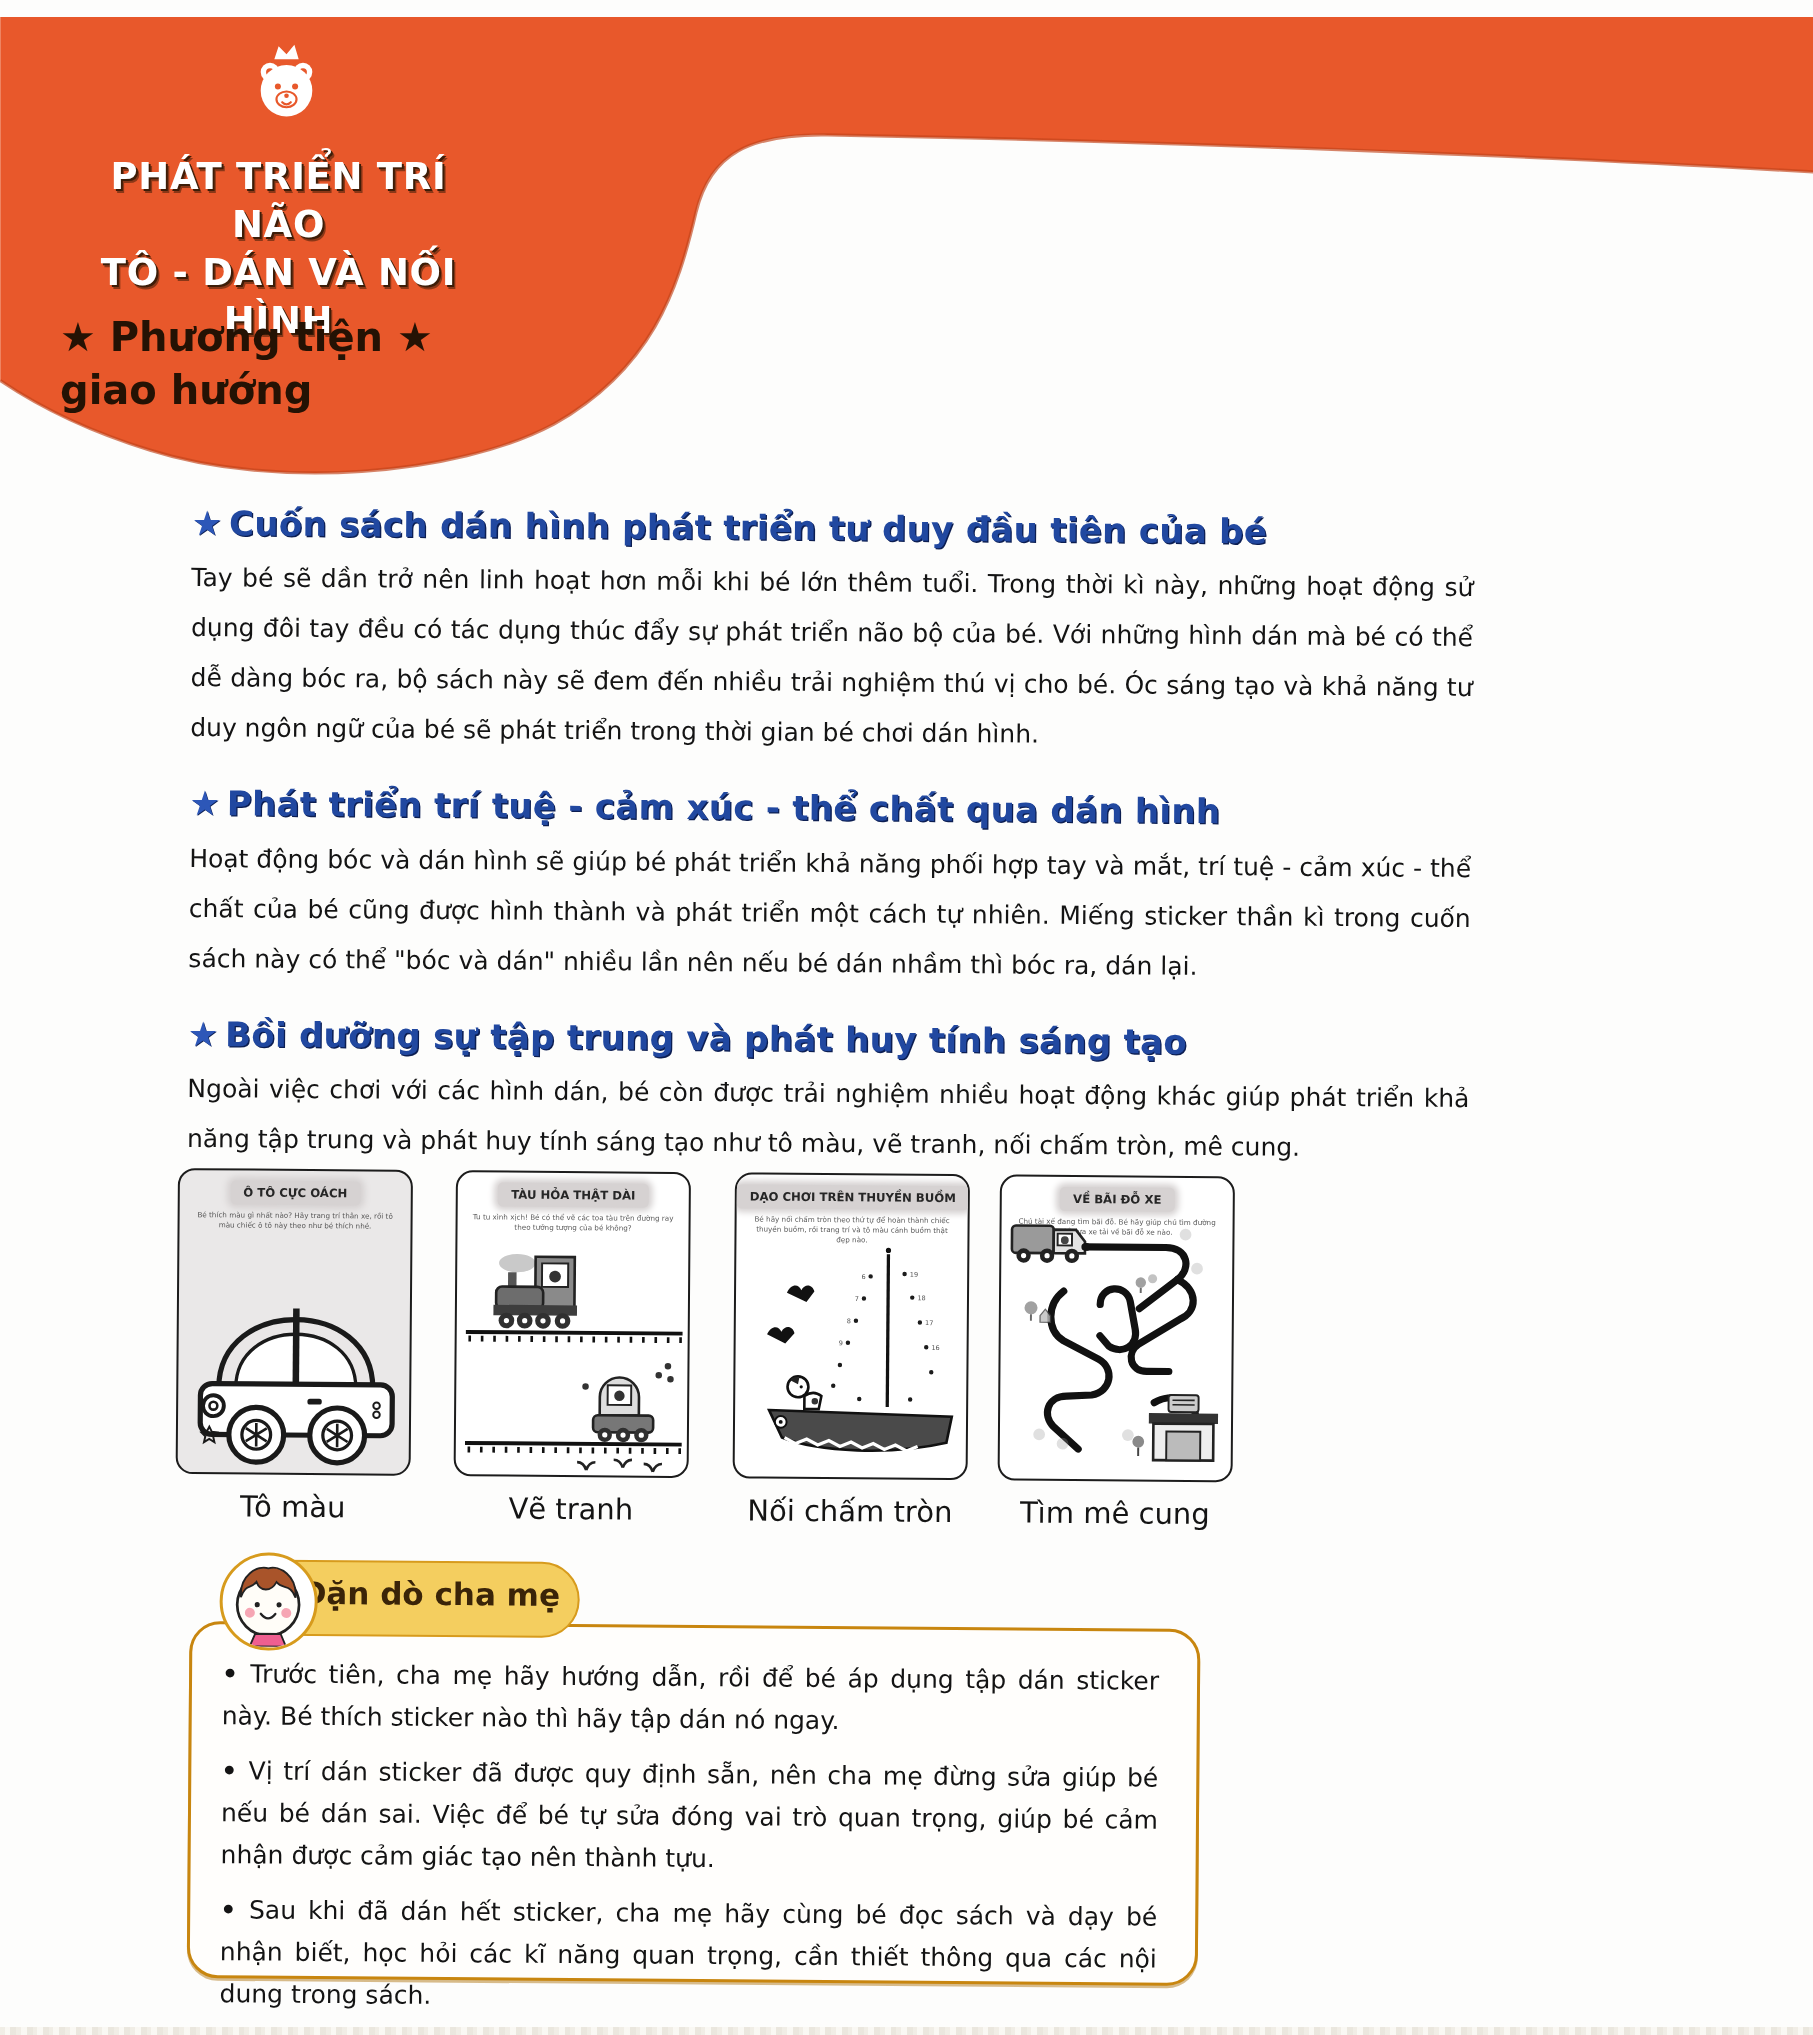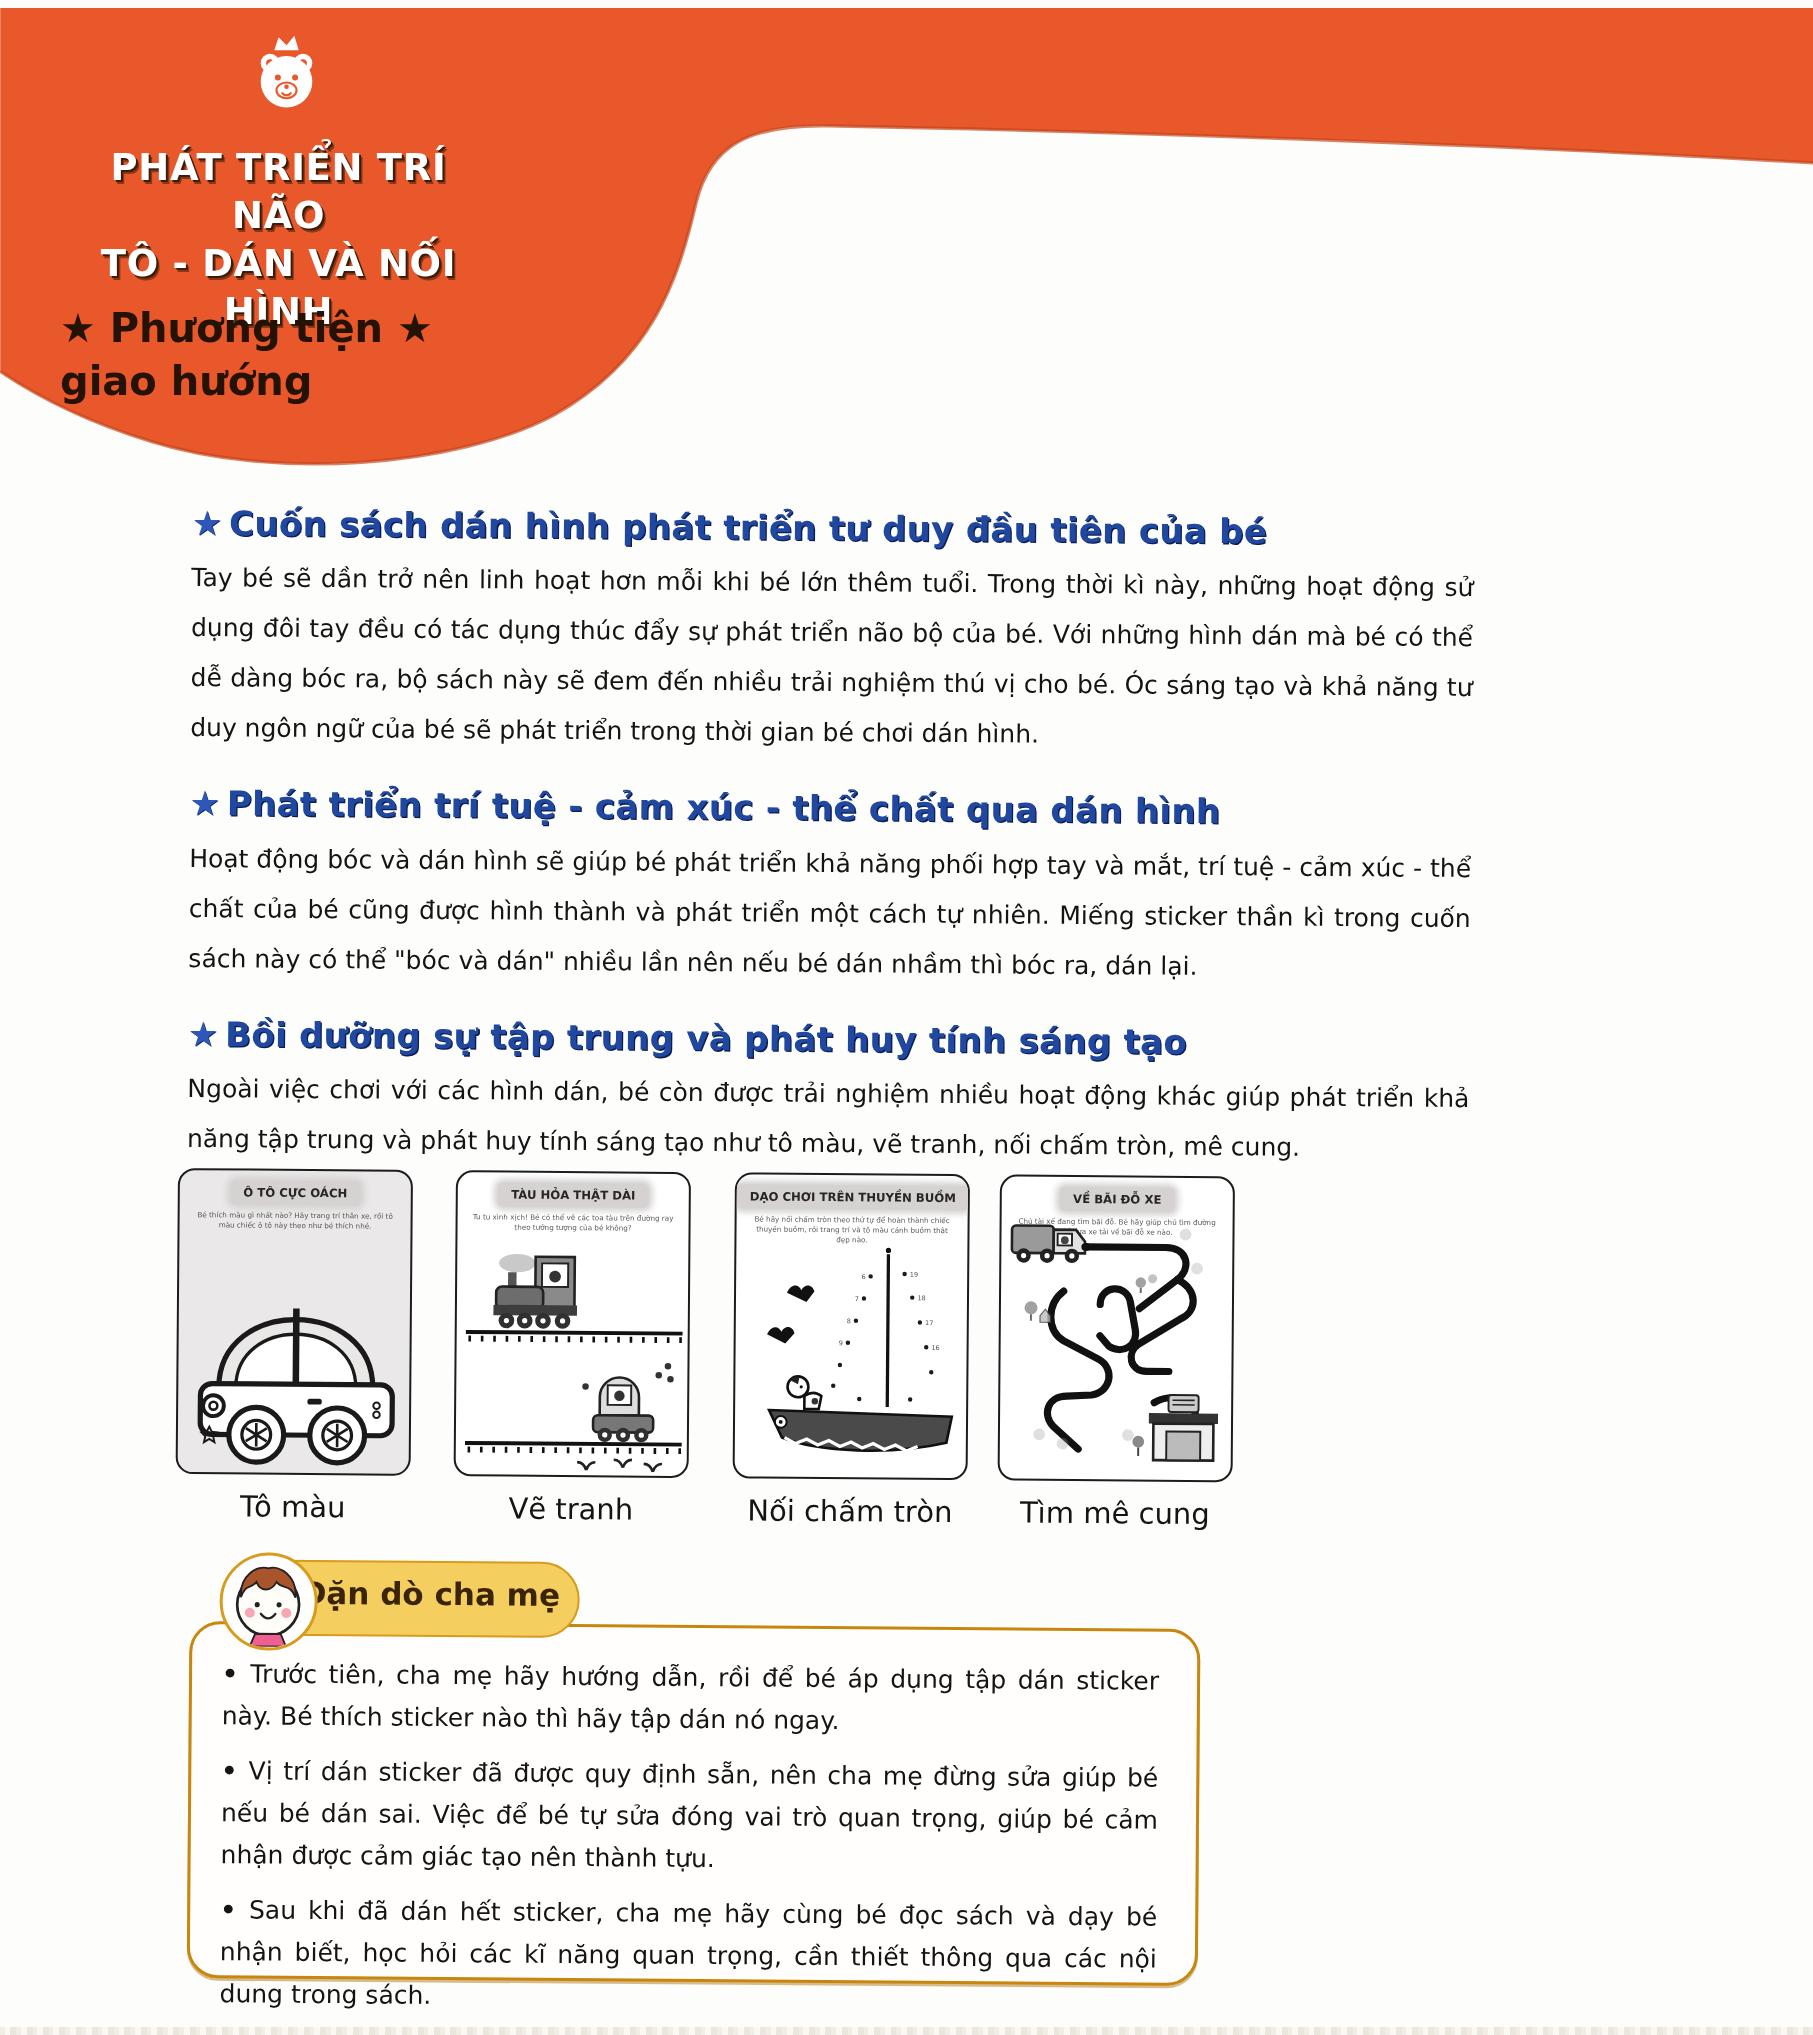--- a/index.html
+++ b/index.html
@@ -1,21 +1,21 @@
 <!DOCTYPE html>
 <html style="font-size:10.4px"><head>
 <meta charset="utf-8">
 <style>
   html,body{margin:0;padding:0;background:#ffffff;}
   .page{
     position:relative;width:1814px;height:2035px;background:#fdfdfc;overflow:hidden;
     font-family:"DejaVu Sans", sans-serif;color:#161616;
   }
   
-  .header-blob{position:absolute;left:0;top:8px;width:1814px;height:469px;}
+  .header-blob{position:absolute;left:0;top:17px;width:1814px;height:469px;}
   .bear{position:absolute;left:250px;top:25px;width:73px;height:86px;}
   .header-title{
     position:absolute;left:60px;top:136px;width:437px;text-align:center;
     font-size:37px;font-weight:800;line-height:48px;color:#ffffff;letter-spacing:0.7px;
     text-shadow:2px 2px 0 #3d1d08,3.3px 3.9px 0 rgba(61,29,8,.55);
   }
   .header-sub{
     position:absolute;left:60px;top:294px;width:437px;
     font-size:40px;font-weight:800;line-height:53px;color:#241204;
   }

